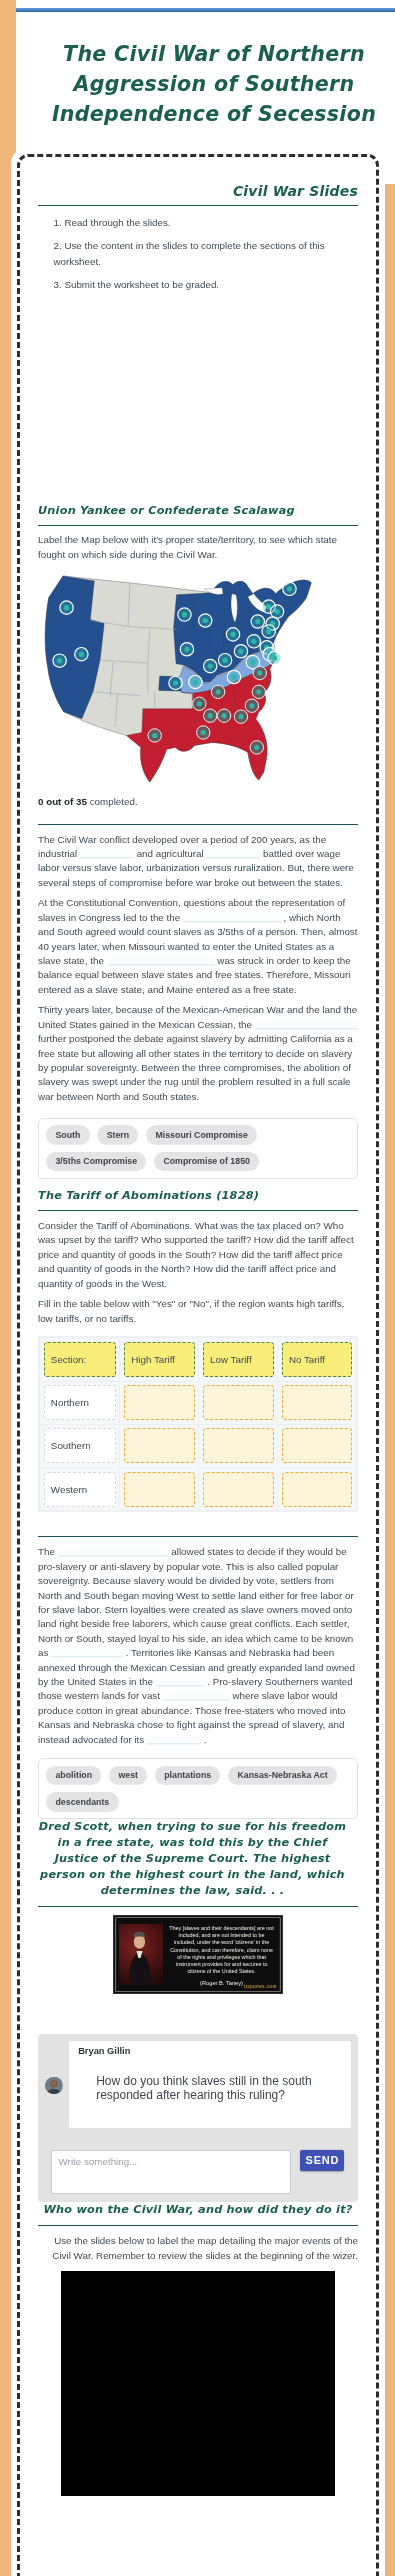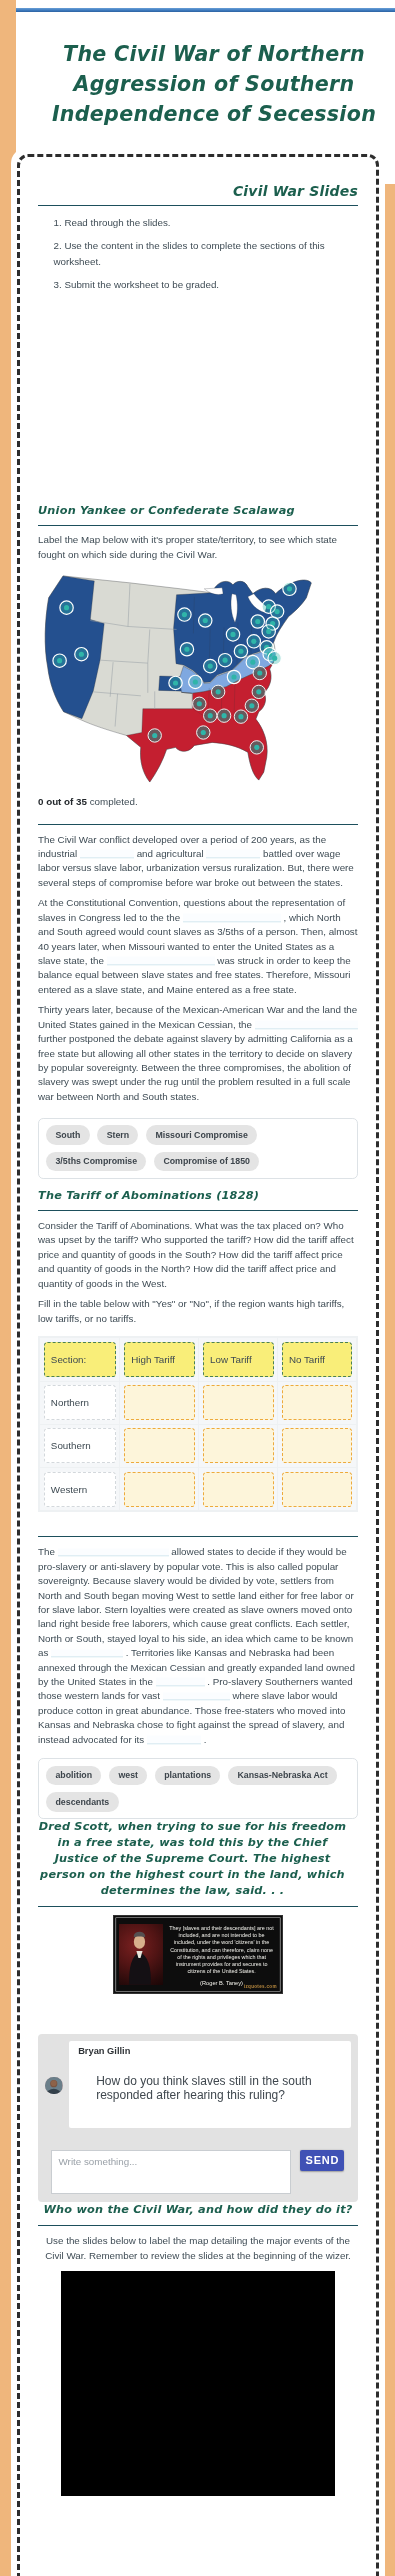--- a/index.html
+++ b/index.html
@@ -45,21 +45,21 @@
   .avatar{width:17.5px;height:17.5px;border-radius:50%;overflow:hidden;flex:none;margin:2.1px 6.2px 0 0;background:#caa;}
   .bubble{background:#fff;border-radius:2.1px;padding:5.2px 9.3px 7.2px;flex:1;}
   .c-name{font-size:9.3px;font-weight:700;color:#2f3337;margin:0 0 2.1px;}
   .c-q{font-size:12px;line-height:14.4px;color:#3f474e;margin:18px;}
   .input-row{display:flex;margin:21.6px 0 0 6.2px;}
   .fake-input{width:240px;height:44px;background:#fff;border:0.5px solid #c9cdd1;display:flex;align-items:flex-start;padding:5.2px 6.2px;box-sizing:border-box;}
   .placeholder{color:#9aa1a8;font-size:9.8px;}
   .send-btn{margin-left:8.2px;width:44px;height:21.6px;background:var(--c-send-btn,#3f51b5);color:#fff;border:none;border-radius:2.1px;
       font-family:"Liberation Sans",sans-serif;font-size:11px;font-weight:700;letter-spacing:0.8px;box-shadow:0 0.5px 1.5px rgba(0,0,0,.3);}
   .who-head{margin-top:32px;text-align:center;font-size:12px;}
-  .center-inst{max-width:330px;margin:8.2px auto 0;text-align:center;}
+  .center-inst{max-width:330px;margin:8.2px auto 0;text-align:right;}
   .video{width:274px;height:225px;background:#000;margin:8.2px auto 0;}
   .progress b{color:#23282c;}
   .map-svg{display:block;margin:7.2px 0 0 -3.1px;}
   [data-region]{stroke:rgba(45,50,56,.6);stroke-width:1.1;stroke-linejoin:round;}
   .terr-line{stroke:#9aa0a6;stroke-width:1.1;fill:none;}
   .state-line{stroke:rgba(45,50,56,.35);stroke-width:1;fill:none;}
 </style>
 </head>
 <body>
 

